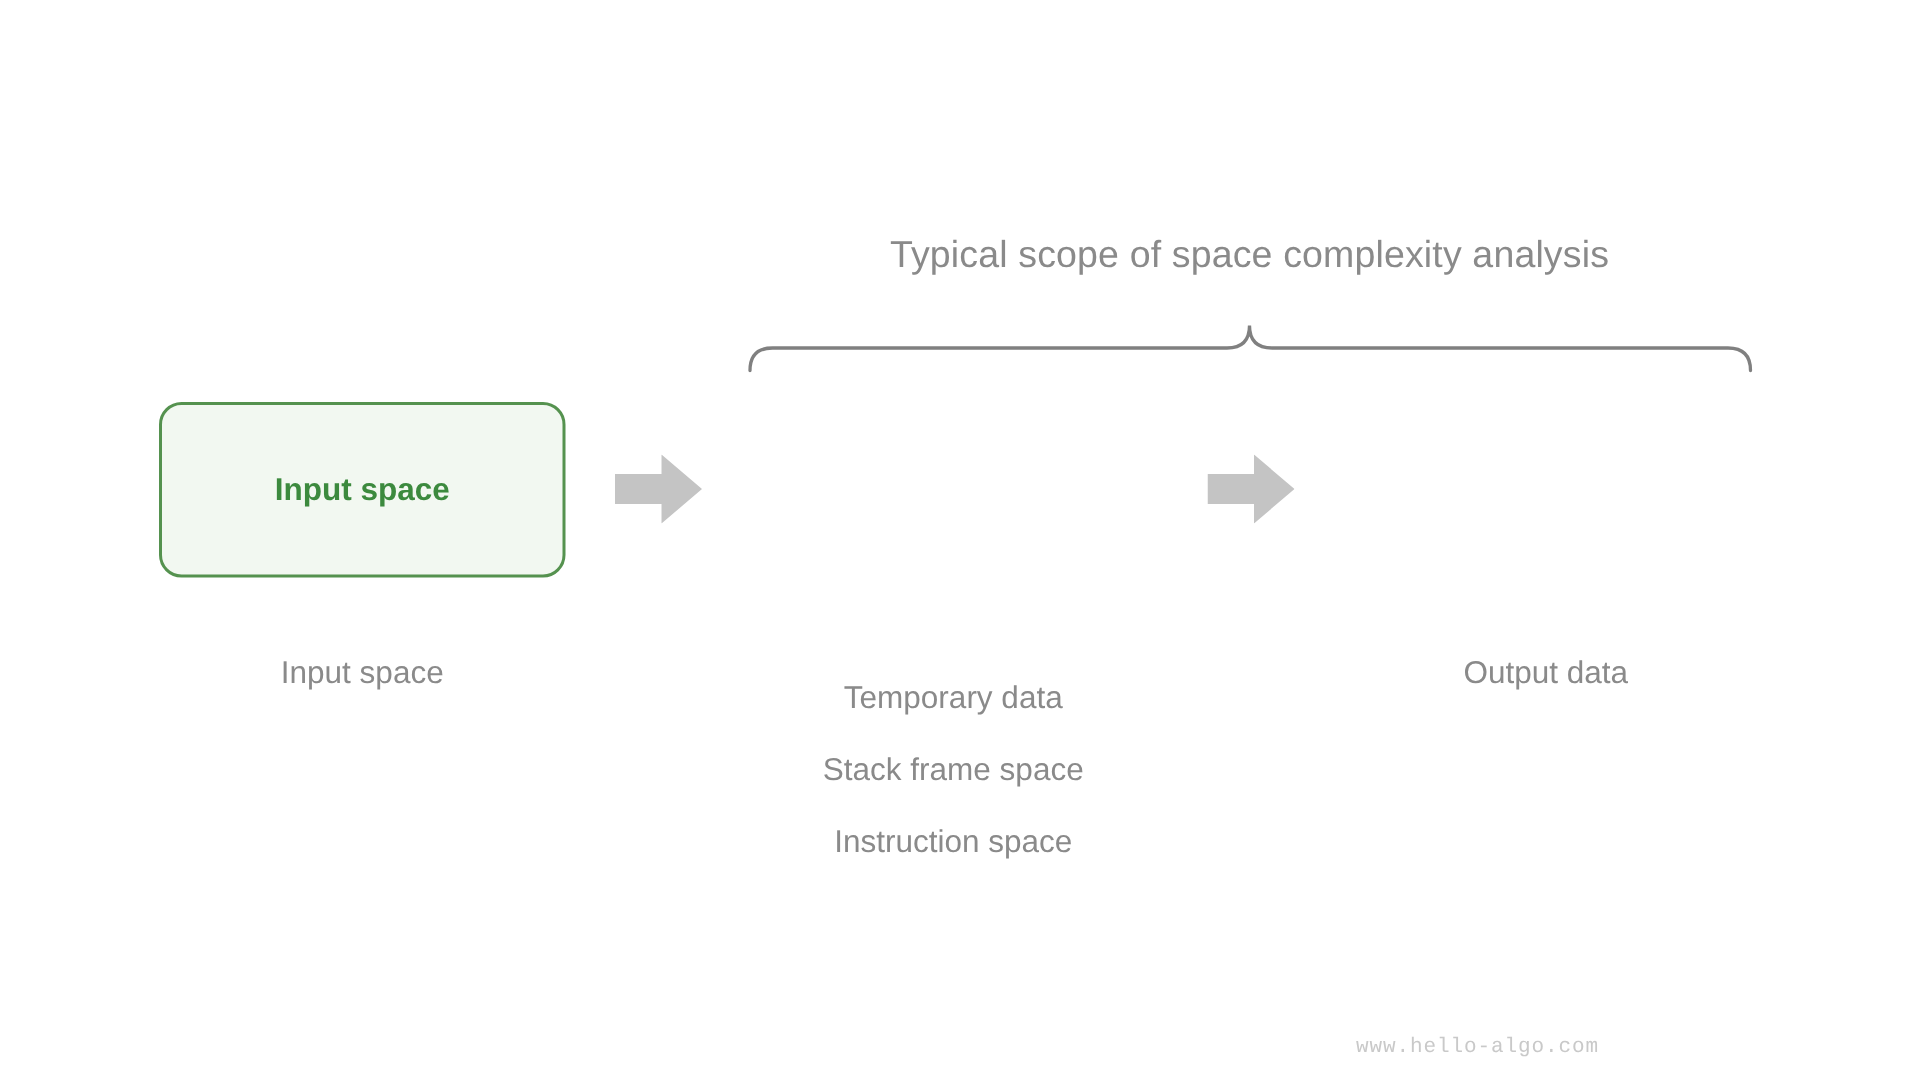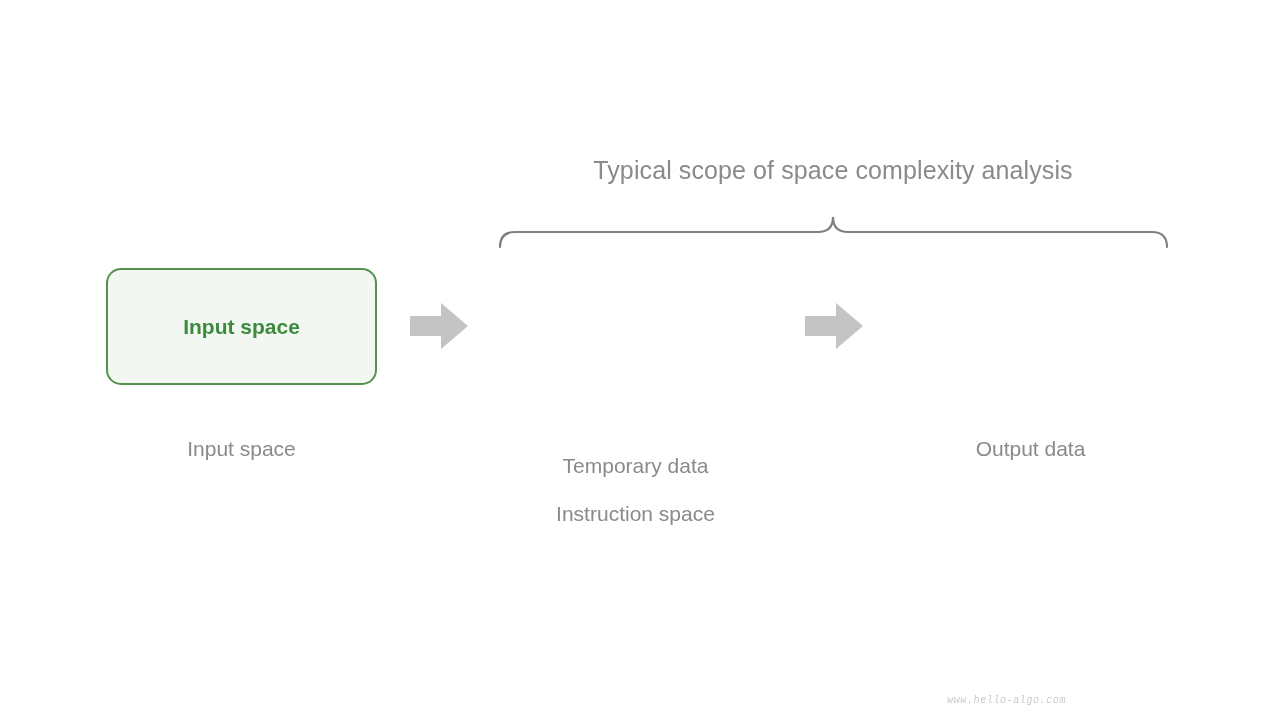--- a/index.html
+++ b/index.html
@@ -95,24 +95,23 @@
     line-height: 48px;
     white-space: nowrap;
   }
 
   
   .watermark {
     position: absolute;
     right: 22px;
     bottom: 14px;
     font-family: "Liberation Mono", monospace;
-    font-size: 10px;
+    font-size: 14px;
     color: #c9c9c9;
     letter-spacing: 0.6px;
-    font-style: italic;
   }
 </style>
 </head>
 <body>
 
 <div id="canvas">
 
   <div class="scope-title">Typical scope of space complexity analysis</div>
 
   <svg class="brace-svg" width="700" height="50" viewBox="0 0 700 50">
@@ -132,20 +131,21 @@
   <svg class="arrow arrow-2" width="58" height="46" viewBox="0 0 58 46">
     <path d="M 0,13 L 31,13 L 31,0 L 58,23 L 31,46 L 31,33 L 0,33 Z" fill="#c4c4c4"></path>
   </svg>
 
   <div class="caption-col c-input">
     <div class="caption-line">Input space</div>
   </div>
 
   <div class="caption-col c-temp">
     <div class="caption-line">Temporary data</div>
+    <div class="caption-line">Stack frame space</div>
     <div class="caption-line">Instruction space</div>
   </div>
 
   <div class="caption-col c-output">
     <div class="caption-line">Output data</div>
   </div>
 
   <div class="watermark">www.hello-algo.com</div>
 
 </div>

